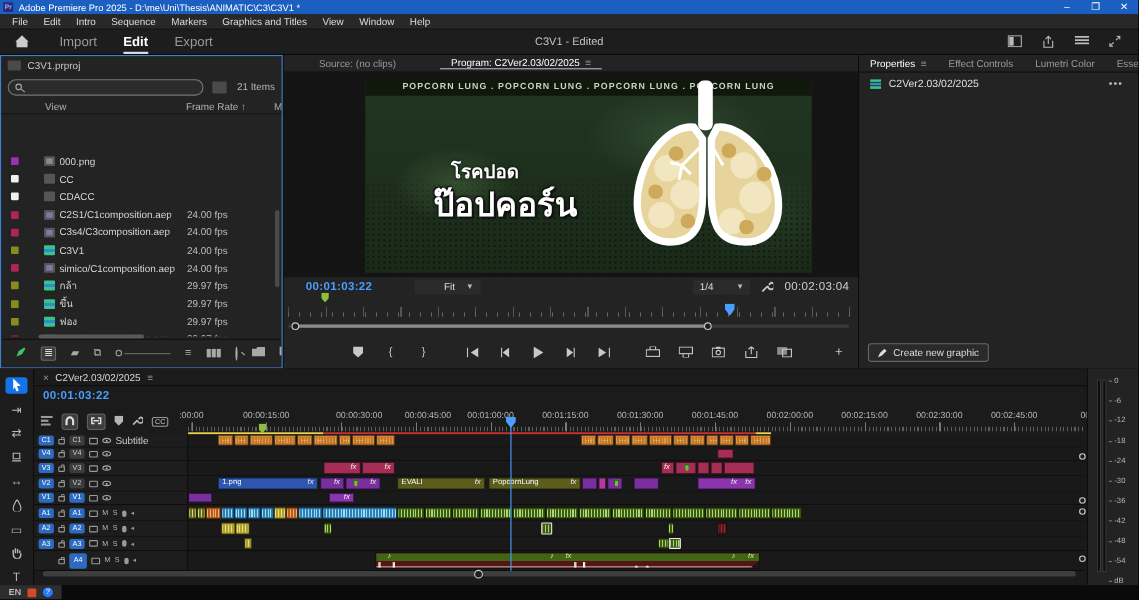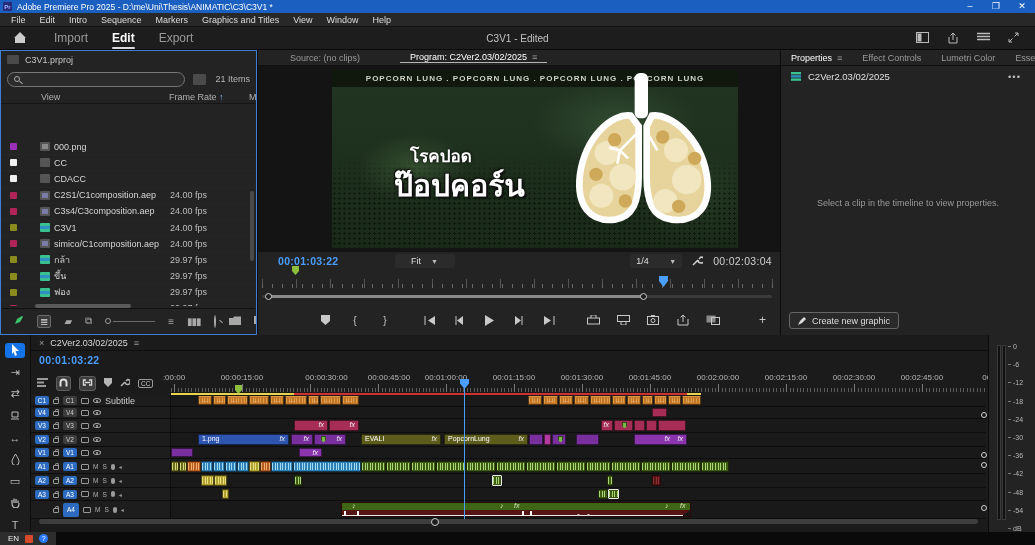--- a/index.html
+++ b/index.html
@@ -86,21 +86,21 @@
       -webkit-mask-image:linear-gradient(transparent, #000 55%); mask-image:linear-gradient(transparent, #000 55%); }
   .banner { position:absolute; top:0; left:0; right:0; height:17px; background:#10170d; color:#cfd3c6; font-size:8px; font-weight:bold; letter-spacing:1px; line-height:17px; white-space:nowrap; overflow:hidden; text-align:center; }
   .lungs { position:absolute; left:232px; top:3px; }
   .thai-t1 { position:absolute; left:78px; top:72px; color:#fff; font-size:17px; font-weight:bold; text-shadow:0 0 3px #000; }
   .thai-t2 { position:absolute; left:62px; top:92px; color:#fff; font-size:30px; font-weight:bold; text-shadow:2px 2px 0 #111,-1px -1px 0 #111,0 0 4px #000; }
   .thai-sub { position:absolute; left:0; right:0; bottom:4px; text-align:center; color:#fff; font-size:9px; text-shadow:1px 1px 1px #000,0 0 2px #000; }
   .mon-controls { position:absolute; top:202px; left:0; right:0; height:18px; display:flex; align-items:center; }
   .tc-blue { color:#4a9eff; font-weight:bold; font-size:10.5px; letter-spacing:.3px; }
   .mon-controls .tc-blue { margin-left:20px; }
   .dropdown { height:14px; background:#2b2b2b; border-radius:3px; display:flex; align-items:center; padding:0 6px; gap:10px; color:#ddd; }
-  .dd-fit { margin-left:56px; width:60px; justify-content:center; }
+  .dd-fit { margin-left:38px; width:60px; justify-content:flex-end; }
   .dd-zoom { margin-left:auto; width:52px; justify-content:space-between; }
   .chev { font-size:7px; color:#bbb; }
   .wrench-ic { margin:0 10px; }
   .tc-dur { color:#cfcfcf; font-size:10.5px; margin-right:8px; letter-spacing:.3px; }
   .mon-ruler { position:absolute; top:226px; left:4px; right:4px; height:12px;
       background-image:repeating-linear-gradient(90deg,#666 0 1px,transparent 1px 10px),repeating-linear-gradient(90deg,#555 0 1px,transparent 1px 34px);
       background-size:100% 4px,100% 9px; background-position:0 bottom,0 bottom; background-repeat:repeat-x; }
   .mon-marker { position:absolute; top:216px; width:7px; height:9px; background:#8fbe3f; clip-path:polygon(0 0,100% 0,100% 55%,50% 100%,0 55%); }
   .mon-playhead { position:absolute; top:226px; width:9px; height:11px; background:#4a9eff; clip-path:polygon(0 0,100% 0,100% 45%,50% 100%,0 45%); }
   .mon-scrub { position:absolute; top:243px; left:4px; right:8px; height:7px; }
@@ -486,21 +486,20 @@
         </div>
       <div class="clipline">
         <svg width="10" height="9">
             <rect y="0" width="10" height="2.4" fill="#39c28f"></rect>
             <rect y="3.2" width="10" height="2.4" fill="#2e8fc2"></rect>
             <rect y="6.4" width="10" height="2.4" fill="#39c28f"></rect>
           </svg>
         <span>C2Ver2.03/02/2025</span>
         <span class="more-dots">•••</span>
       </div>
-      <div class="empty-msg">Select a clip in the timeline to view properties.</div>
       <div class="create-btn">
         <svg width="9" height="9">
             <path d="M0 9l2-4 4-4 2 2-4 4-4 2z" fill="#ddd"></path>
           </svg>
         <span>Create new graphic</span>
       </div>
     </div>
   </div>
 
   <div class="bottom">

